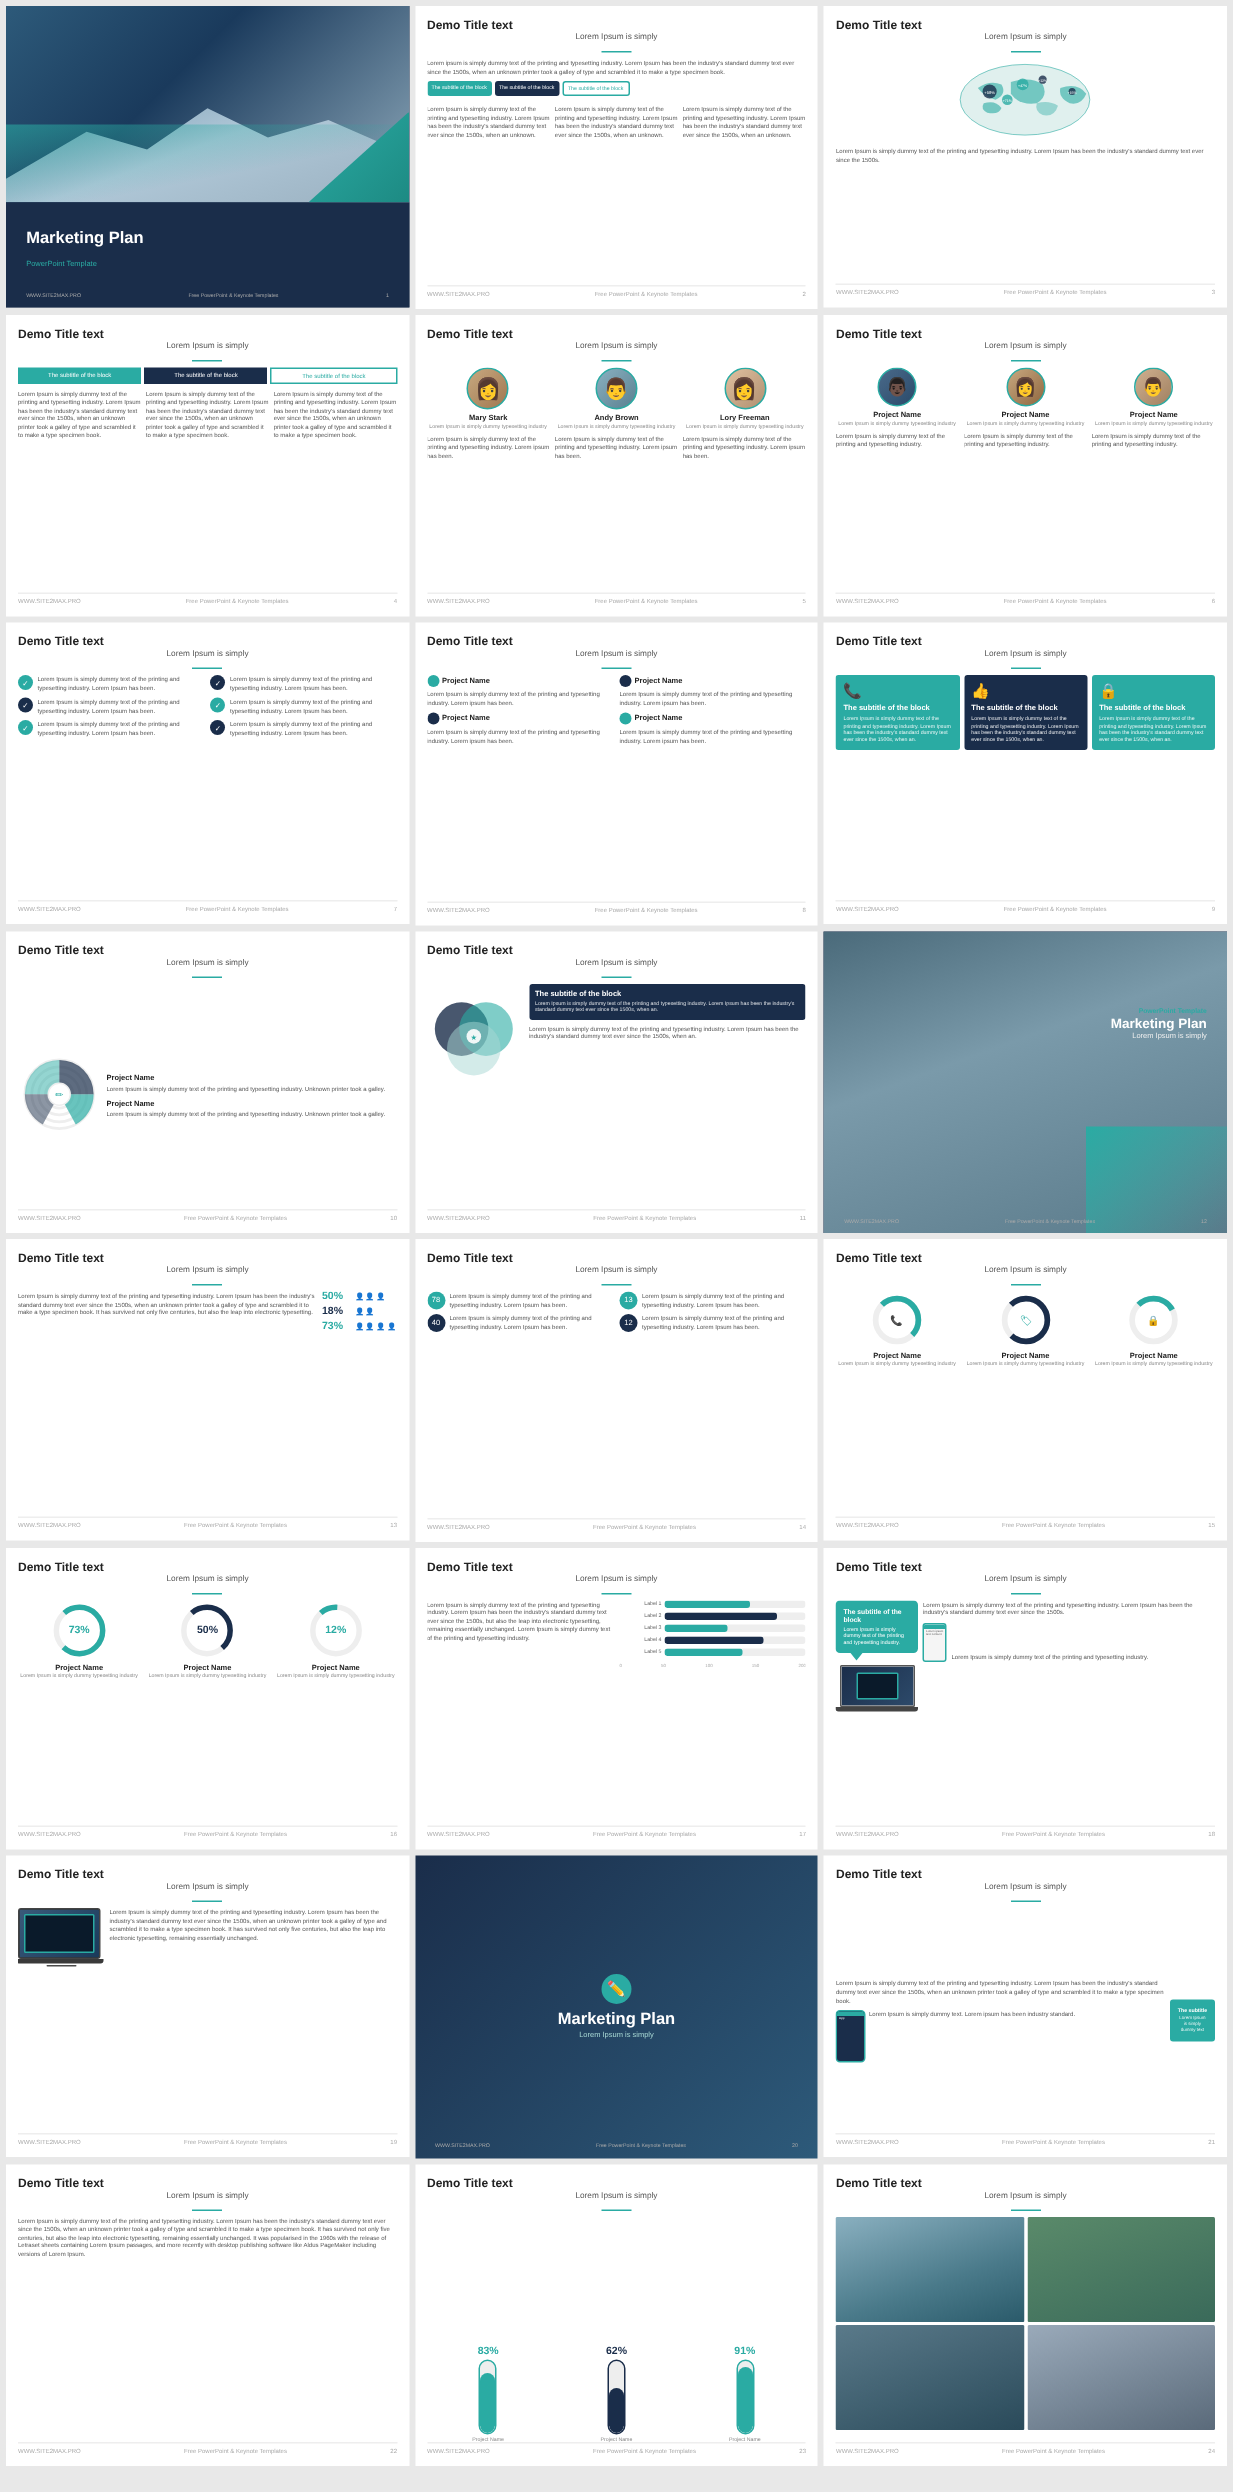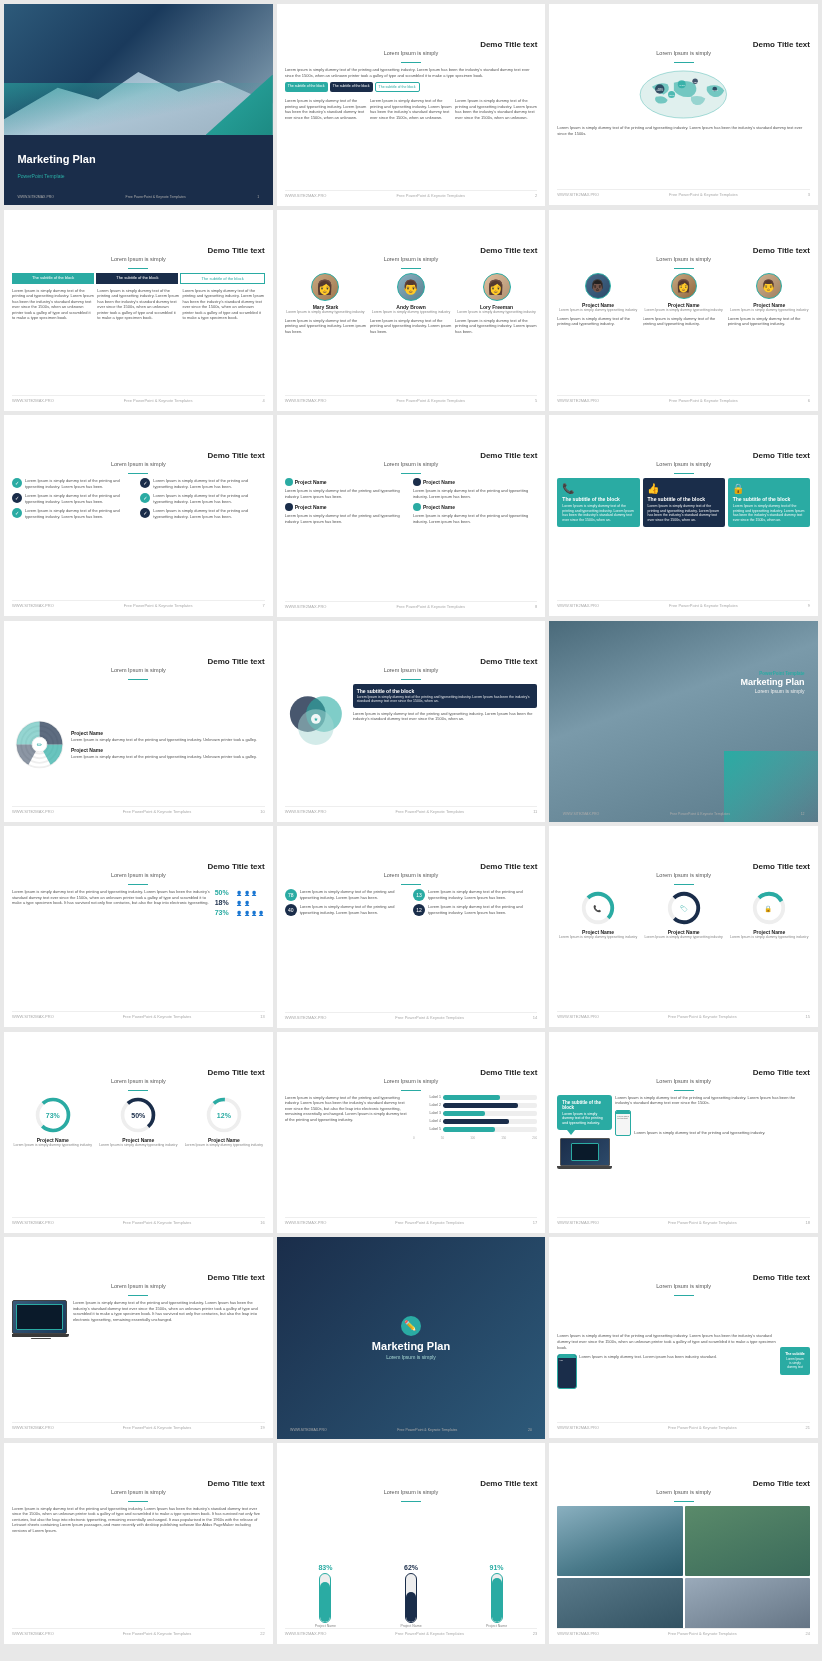--- a/index.html
+++ b/index.html
@@ -26,23 +26,22 @@
       width: 100%;
       height: 100%;
       padding: 8px;
       display: flex;
       flex-direction: column;
     }
     .slide-title {
       font-size: 8px;
       font-weight: bold;
       color: #222;
-      text-align: right;
+      text-align: left;
       margin-bottom: 1px;
-      margin-top: 28px;
     }
     .slide-subtitle {
       font-size: 5.5px;
       color: #555;
       text-align: center;
       margin-bottom: 4px;
     }
     .slide-subtitle-line {
       width: 20px;
       height: 1px;

